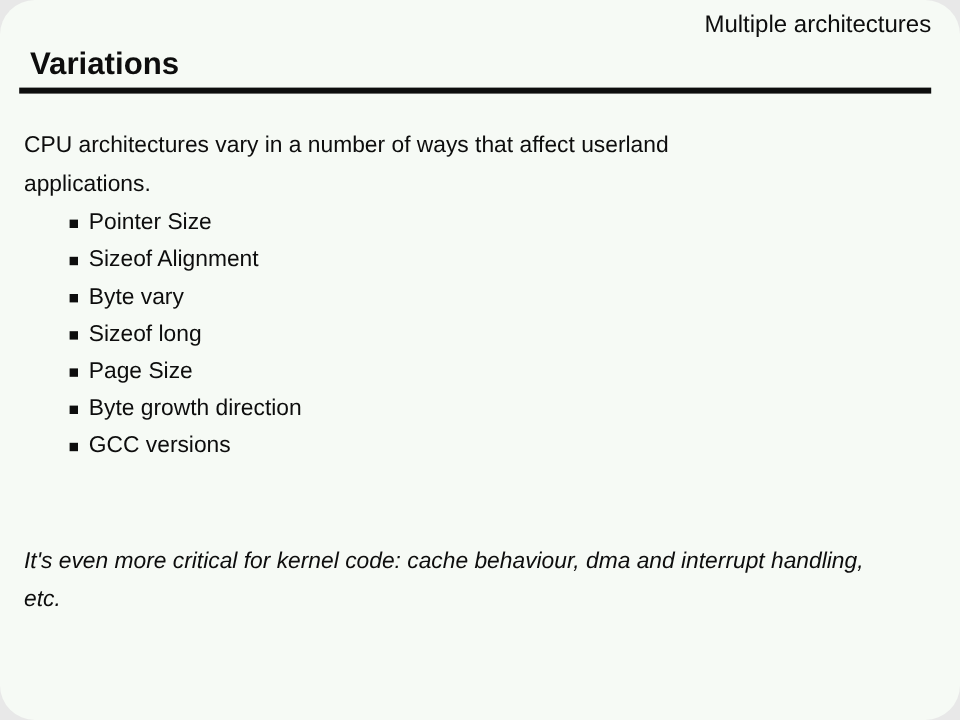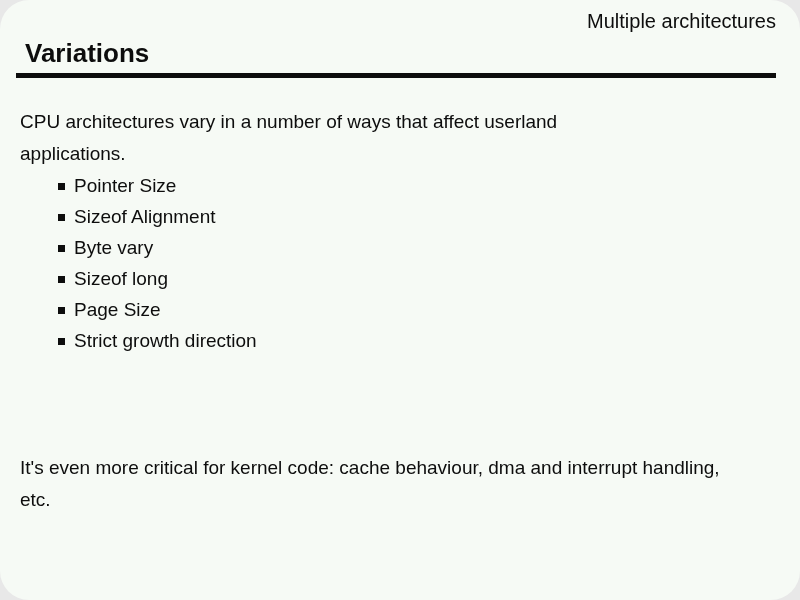--- a/index.html
+++ b/index.html
@@ -83,20 +83,21 @@
     margin-top: 1px;
   }
   .closing-paragraph {
     position: absolute;
     top: 452px;
     left: 20px;
     width: 710px;
     font-size: 19px;
     line-height: 32px;
     margin: 0;
+    font-style: italic;
   }
 </style>
 </head>
 <body>
 
 <div class="slide">
 
   <div class="header-label">Multiple architectures</div>
 
   <h1 class="slide-title">Variations</h1>
@@ -121,19 +122,23 @@
     <li class="bullet-item">
       <span class="bullet-square"></span>
       <span>Sizeof long</span>
     </li>
     <li class="bullet-item">
       <span class="bullet-square"></span>
       <span>Page Size</span>
     </li>
     <li class="bullet-item">
       <span class="bullet-square"></span>
-      <span>Strict growth direction</span>
+      <span>Byte growth direction</span>
+    </li>
+    <li class="bullet-item">
+      <span class="bullet-square"></span>
+      <span>GCC versions</span>
     </li>
   </ul>
 
   <p class="closing-paragraph">It's even more critical for kernel code: cache behaviour, dma and interrupt handling, etc.</p>
 
 </div>
 
 </body></html>

